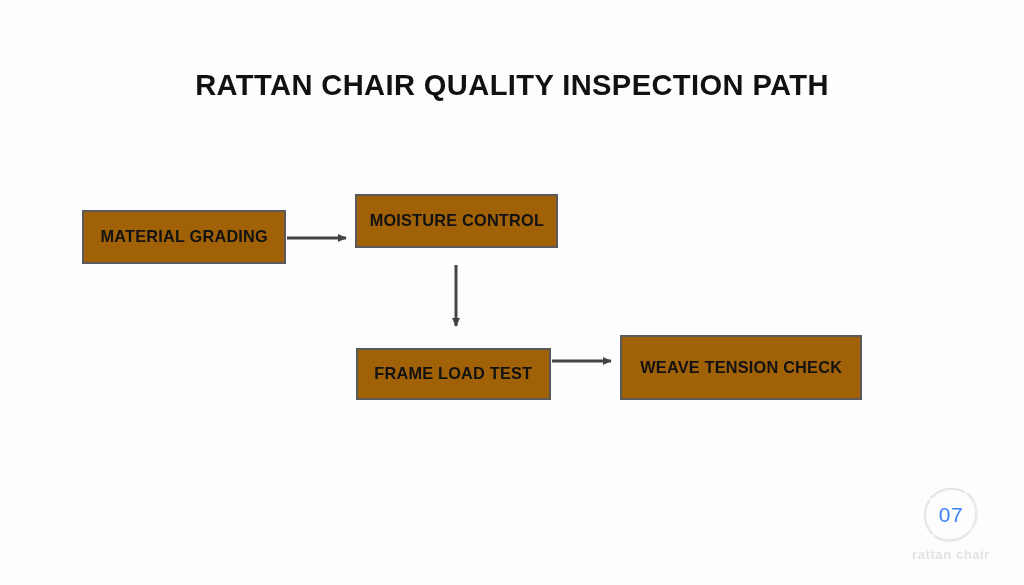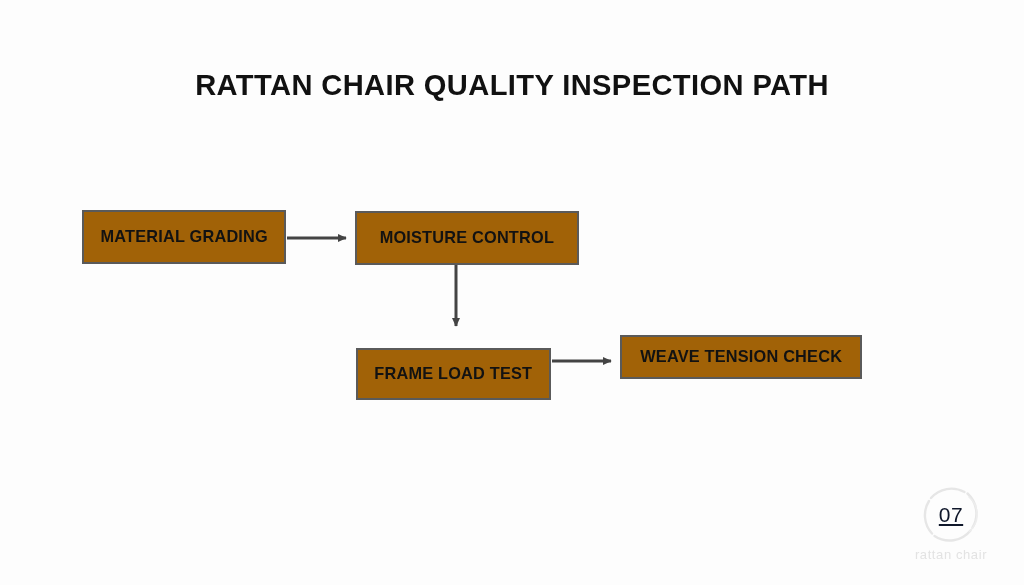--- a/index.html
+++ b/index.html
@@ -59,23 +59,23 @@
   .node-label {
     font-size: 17px;
     font-weight: bold;
     color: #121212;
     letter-spacing: 0.2px;
     white-space: nowrap;
     transform: scaleX(0.96);
   }
 
   #node-material-grading { left: 82px;  top: 210px; width: 204px; height: 54px; }
-  #node-moisture-control { left: 355px; top: 211px; width: 224px; height: 54px; }
+  #node-moisture-control { left: 355px; top: 194px; width: 203px; height: 54px; }
   #node-frame-load-test  { left: 356px; top: 348px; width: 195px; height: 52px; }
-  #node-weave-tension-check { left: 620px; top: 335px; width: 242px; height: 44px; }
+  #node-weave-tension-check { left: 620px; top: 335px; width: 242px; height: 65px; }
 
   
   #connectors {
     position: absolute;
     left: 0;
     top: 0;
     width: 1024px;
     height: 585px;
     pointer-events: none;
   }
@@ -99,30 +99,30 @@
   #watermark-number {
     position: absolute;
     left: 0;
     top: 0;
     width: 62px;
     height: 62px;
     display: flex;
     align-items: center;
     justify-content: center;
     font-size: 21px;
-    color: #0f172a;
+    color: #3b82f6;
     letter-spacing: 0.5px;
-    text-decoration: underline;
   }
   #watermark-brand {
     margin-top: 1px;
     font-size: 13px;
     color: #e3e3e3;
     letter-spacing: 0.6px;
     white-space: nowrap;
+    font-weight: bold;
   }
 </style>
 </head>
 <body>
 
 <div id="slide">
 
   <div id="slide-title">RATTAN CHAIR QUALITY INSPECTION PATH</div>
 
   <div id="flow">

